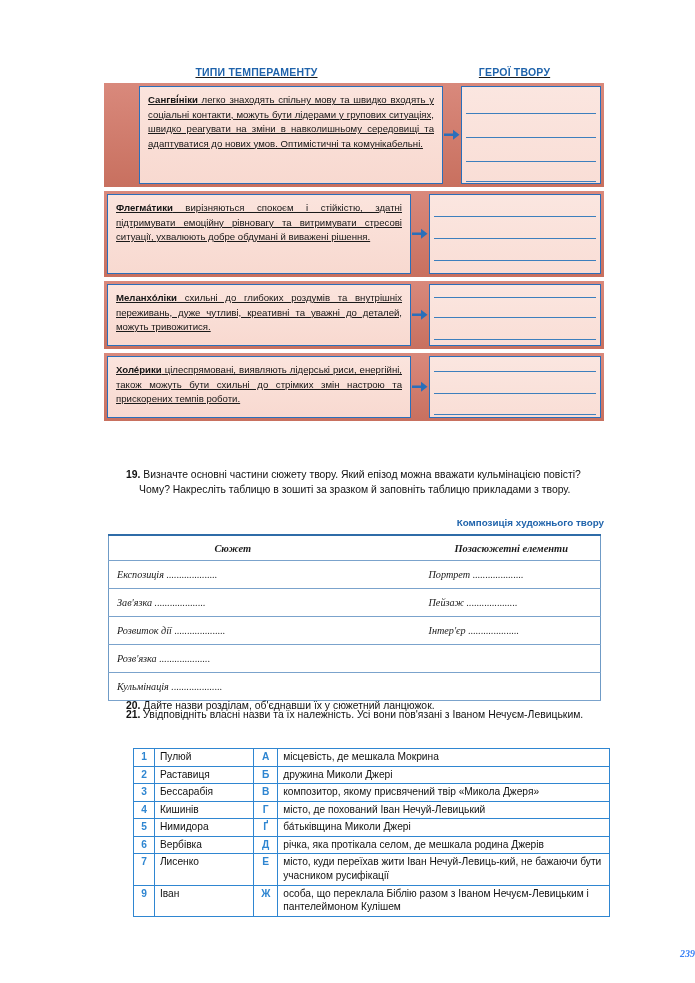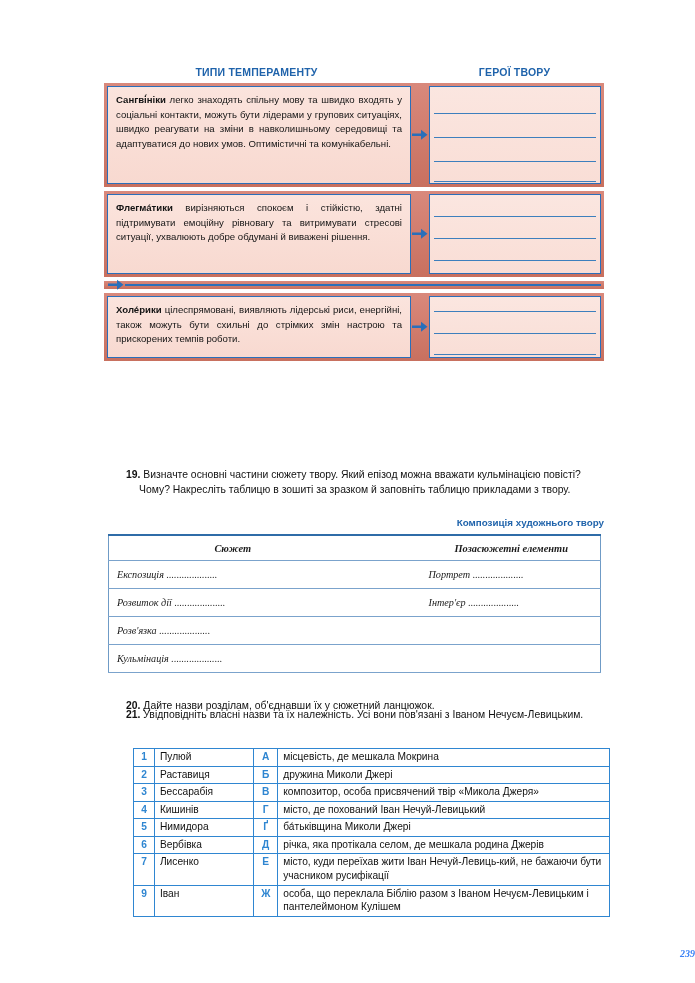--- a/index.html
+++ b/index.html
@@ -15,20 +15,21 @@
     position: relative;
     overflow: hidden;
   }
 
   
   .temperament-section {
     position: absolute;
     left: 104px;
     top: 66px;
     width: 500px;
+    text-decoration: underline;
   }
   .col-headers {
     display: flex;
     align-items: flex-start;
     margin-bottom: 5px;
   }
   .col-header {
     color: #1f63ab;
     font-weight: bold;
     font-size: 10.5px;
@@ -205,21 +206,21 @@
 <div class="temperament-section">
 
   <div class="col-headers">
     <div class="col-header left">ТИПИ ТЕМПЕРАМЕНТУ</div>
     <div class="col-header gap"></div>
     <div class="col-header right">ГЕРОЇ ТВОРУ</div>
   </div>
 
   <div class="temp-row">
     <div class="temp-outer">
-      <div class="temp-text-box" style="height:98px;"><b>Сангві́ніки</b><span> легко знаходять спільну мову та швидко входять у соціальні контакти, можуть бути лідерами у групових ситуаціях, швидко реагувати на зміни в навколишньому середовищі та адаптуватися до нових умов. Оптимістичні та комунікабельні.</span></div>
+      <div class="temp-text-box" style="height:98px;margin-left:32px;"><b>Сангві́ніки</b><span> легко знаходять спільну мову та швидко входять у соціальні контакти, можуть бути лідерами у групових ситуаціях, швидко реагувати на зміни в навколишньому середовищі та адаптуватися до нових умов. Оптимістичні та комунікабельні.</span></div>
       <div class="arrow-cell">
         <svg width="17" height="13" viewBox="0 0 17 13">
           <path d="M0 6.2 H10" stroke="#2a6fba" stroke-width="2.4" fill="none"></path>
           <path d="M9 1.2 L15.5 6.2 L9 11.2 Z" fill="#2a6fba"></path>
         </svg>
       </div>
       <div class="temp-blank-box">
         <div class="rule-line" style="top:26px;"></div>
         <div class="rule-line" style="top:50px;"></div>
         <div class="rule-line" style="top:74px;"></div>
@@ -240,20 +241,21 @@
       <div class="temp-blank-box">
         <div class="rule-line" style="top:21px;"></div>
         <div class="rule-line" style="top:43px;"></div>
         <div class="rule-line" style="top:65px;"></div>
       </div>
     </div>
   </div>
 
   <div class="temp-row">
     <div class="temp-outer">
+      <div class="temp-text-box" style="height:62px;"><b>Меланхо́ліки</b><span> схильні до глибоких роздумів та внутрішніх переживань, дуже чутливі, креативні та уважні до деталей, можуть тривожитися.</span></div>
       <div class="arrow-cell">
         <svg width="17" height="13" viewBox="0 0 17 13">
           <path d="M0 6.2 H10" stroke="#2a6fba" stroke-width="2.4" fill="none"></path>
           <path d="M9 1.2 L15.5 6.2 L9 11.2 Z" fill="#2a6fba"></path>
         </svg>
       </div>
       <div class="temp-blank-box">
         <div class="rule-line" style="top:12px;"></div>
         <div class="rule-line" style="top:32px;"></div>
         <div class="rule-line" style="top:54px;"></div>
@@ -291,20 +293,24 @@
   <tbody>
       <tr class="head">
     <td class="c1">Сюжет</td>
     <td class="c2">Позасюжетні елементи</td>
   </tr>
   <tr>
     <td class="c1">Експозиція ....................</td>
     <td class="c2">Портрет ....................</td>
   </tr>
   <tr>
+    <td class="c1">Зав'язка ....................</td>
+    <td class="c2">Пейзаж ....................</td>
+  </tr>
+  <tr>
     <td class="c1">Розвиток дії ....................</td>
     <td class="c2">Інтер'єр ....................</td>
   </tr>
   <tr>
     <td class="c1">Розв'язка ....................</td>
     <td class="c2"></td>
   </tr>
   <tr>
     <td class="c1">Кульмінація ....................</td>
     <td class="c2"></td>
@@ -333,21 +339,21 @@
   <tr>
     <td class="numcell">2</td>
     <td class="namecell">Раставиця</td>
     <td class="lettercell">Б</td>
     <td class="desccell">дружина Миколи Джері</td>
   </tr>
   <tr>
     <td class="numcell">3</td>
     <td class="namecell">Бессарабія</td>
     <td class="lettercell">В</td>
-    <td class="desccell">композитор, особа присвячений твір «Микола Джеря»</td>
+    <td class="desccell">композитор, якому присвячений твір «Микола Джеря»</td>
   </tr>
   <tr>
     <td class="numcell">4</td>
     <td class="namecell">Кишинів</td>
     <td class="lettercell">Г</td>
     <td class="desccell">місто, де похований Іван Нечуй-Левицький</td>
   </tr>
   <tr>
     <td class="numcell">5</td>
     <td class="namecell">Нимидора</td>

